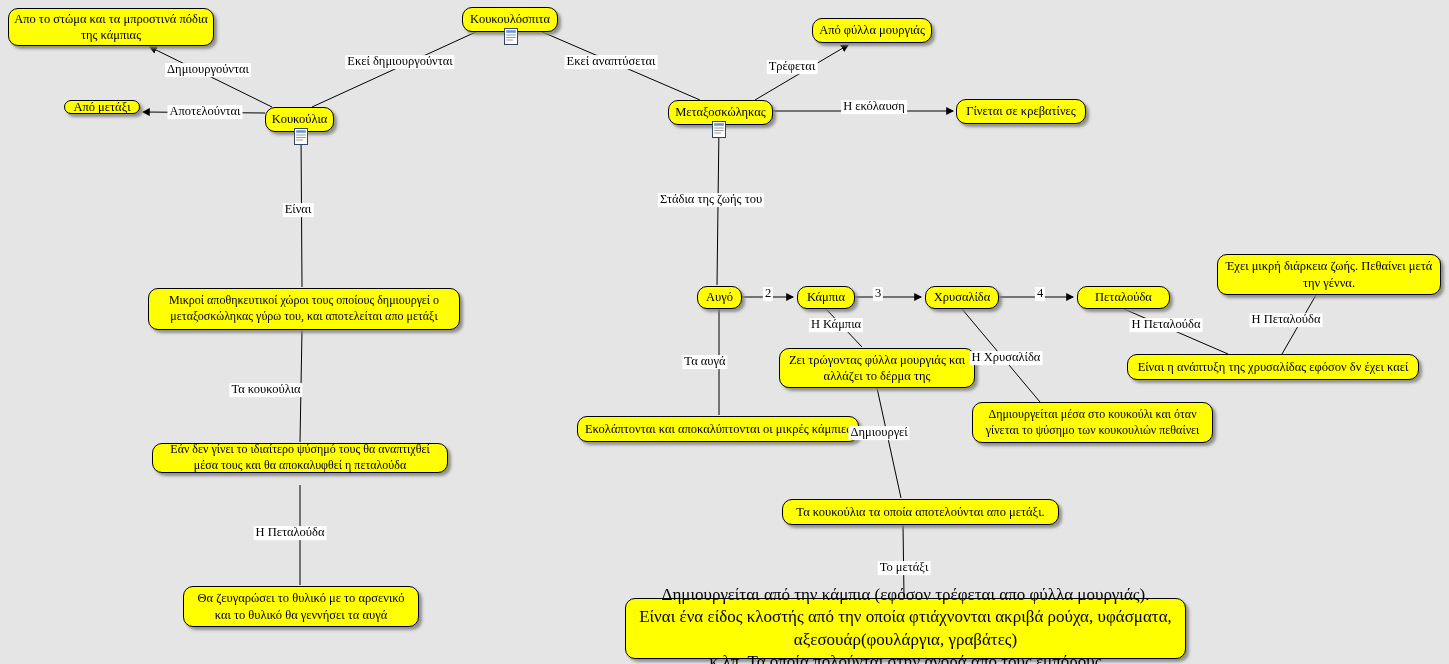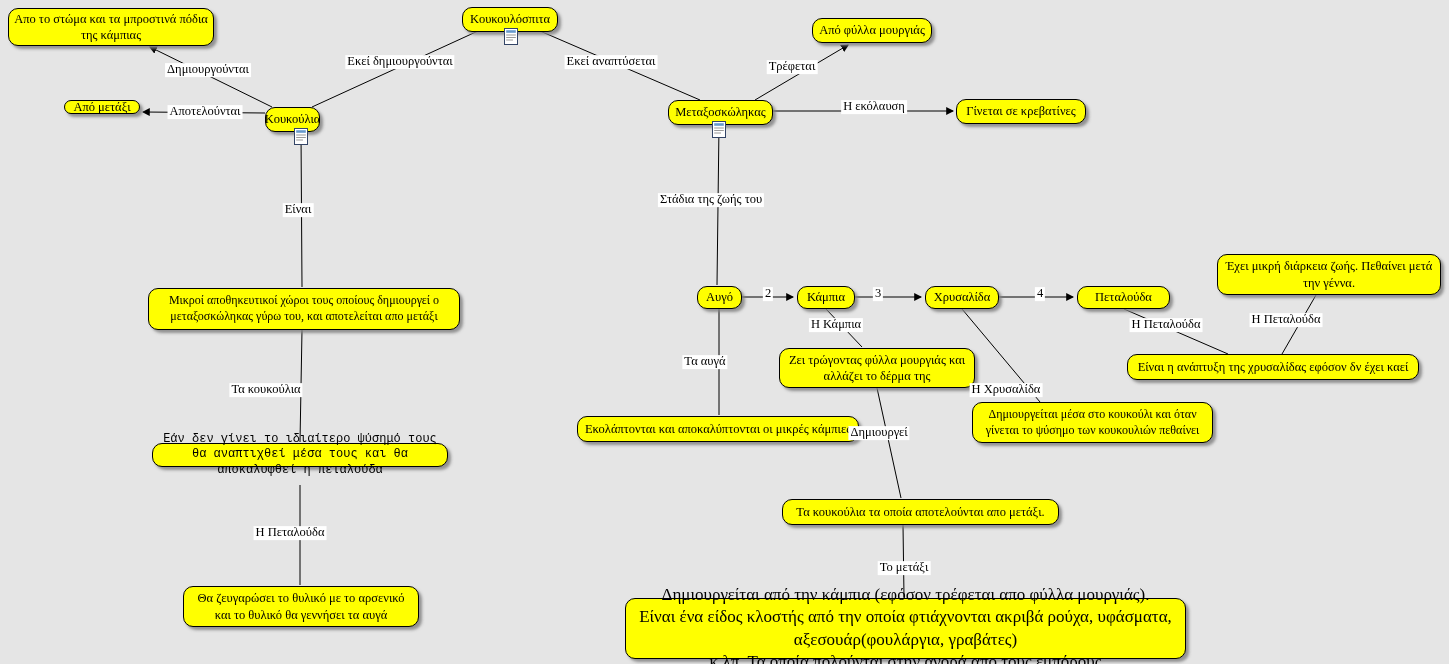--- a/index.html
+++ b/index.html
@@ -73,53 +73,53 @@
       <line x1="1316" y1="295" x2="1282" y2="354" stroke="#000000" stroke-width="1" data-name="edge-line"></line>
       <line x1="877" y1="388" x2="901" y2="498" stroke="#000000" stroke-width="1" data-name="edge-line"></line>
       <line x1="302" y1="330" x2="300" y2="442" stroke="#000000" stroke-width="1" data-name="edge-line"></line>
       <line x1="300" y1="485" x2="300" y2="585" stroke="#000000" stroke-width="1" data-name="edge-line"></line>
       <line x1="903" y1="525" x2="904" y2="597" stroke="#000000" stroke-width="1" data-name="edge-line"></line>
     </svg>
 <div class="node" data-name="node-mouth-legs" style="left: 8px; top: 8px; width: 206px; height: 38px;">Απο το στώμα και τα μπροστινά πόδια της κάμπιας</div>
     <div class="node" data-name="node-koukoulospita" style="left: 462px; top: 7px; width: 96px; height: 25px;">Κουκουλόσπιτα</div>
     <div class="node" data-name="node-fylla-mourgias" style="left: 812px; top: 18px; width: 120px; height: 25px;">Από φύλλα μουργιάς</div>
     <div class="node" data-name="node-apo-metaxi" style="left: 64px; top: 100px; width: 76px; height: 14px;">Από μετάξι</div>
-    <div class="node" data-name="node-koukoulia" style="left: 265px; top: 107px; width: 55px; height: 25px;">Κουκούλια</div>
+    <div class="node" data-name="node-koukoulia" style="left: 265px; top: 107px; width: 69px; height: 25px;">Κουκούλια</div>
     <div class="node" data-name="node-metaxoskolikas" style="left: 668px; top: 100px; width: 105px; height: 25px;">Μεταξοσκώληκας</div>
     <div class="node" data-name="node-krevatines" style="left: 956px; top: 99px; width: 130px; height: 25px;">Γίνεται σε κρεβατίνες</div>
     <div class="node" data-name="node-storage-spaces" style="left: 148px; top: 288px; width: 312px; height: 42px;">Μικροί αποθηκευτικοί χώροι τους οποίους δημιουργεί ο μεταξοσκώληκας γύρω του, και αποτελείται απο μετάξι</div>
     <div class="node" data-name="node-avgo" style="left: 697px; top: 286px; width: 45px; height: 23px;">Αυγό</div>
     <div class="node" data-name="node-kampia" style="left: 797px; top: 286px; width: 58px; height: 23px;">Κάμπια</div>
     <div class="node" data-name="node-chrysalida" style="left: 925px; top: 286px; width: 74px; height: 23px;">Χρυσαλίδα</div>
     <div class="node" data-name="node-petalouda" style="left: 1077px; top: 286px; width: 93px; height: 23px;">Πεταλούδα</div>
     <div class="node" data-name="node-short-life" style="left: 1217px; top: 254px; width: 224px; height: 41px;">Έχει μικρή διάρκεια ζωής. Πεθαίνει μετά την γέννα.</div>
     <div class="node" data-name="node-eats-leaves" style="left: 779px; top: 348px; width: 196px; height: 40px;">Ζει τρώγοντας φύλλα μουργιάς και αλλάζει το δέρμα της</div>
     <div class="node" data-name="node-chrysalis-growth" style="left: 1127px; top: 354px; width: 292px; height: 26px;">Είναι η ανάπτυξη της χρυσαλίδας εφόσον δν έχει καεί</div>
     <div class="node" data-name="node-hatch" style="left: 577px; top: 416px; width: 282px; height: 26px;">Εκολάπτονται και αποκαλύπτονται οι μικρές κάμπιες</div>
     <div class="node" data-name="node-created-in-cocoon" style="left: 972px; top: 402px; width: 241px; height: 41px;">Δημιουργείται μέσα στο κουκούλι και όταν γίνεται το ψύσημο των κουκουλιών πεθαίνει</div>
-    <div class="node" data-name="node-if-not-baked" style="left: 152px; top: 443px; width: 296px; height: 24px; font-family: Liberation Mono, monospace;">Εάν δεν γίνει το ιδιαίτερο ψύσημό τους θα αναπτιχθεί μέσα τους και θα αποκαλυφθεί η πεταλούδα</div>
+    <div class="node" data-name="node-if-not-baked" style="left: 152px; top: 443px; width: 296px; height: 30px;">Εάν δεν γίνει το ιδιαίτερο ψύσημό τους θα αναπτιχθεί μέσα τους και θα αποκαλυφθεί η πεταλούδα</div>
     <div class="node" data-name="node-cocoons-of-silk" style="left: 782px; top: 499px; width: 277px; height: 26px;">Τα κουκούλια τα οποία αποτελούνται απο μετάξι.</div>
     <div class="node" data-name="node-mating" style="left: 183px; top: 586px; width: 236px; height: 41px;">Θα ζευγαρώσει το θυλικό με το αρσενικό και το θυλικό θα γεννήσει τα αυγά</div>
     <div class="node" data-name="node-silk-description" style="left: 625px; top: 598px; width: 561px; height: 61px;">Δημιουργείται από την κάμπια (εφόσον τρέφεται απο φύλλα μουργιάς).
 Είναι ένα είδος κλοστής από την οποία φτιάχνονται ακριβά ρούχα, υφάσματα, αξεσουάρ(φουλάργια, γραβάτες)
 κ.λπ. Τα οποία πολούνται στην αγορά απο τους εμπόρους</div>
     <div class="link-label" data-name="link-label" style="left: 208px; top: 70px;">Δημιουργούνται</div>
     <div class="link-label" data-name="link-label" style="left: 400px; top: 62px;">Εκεί δημιουργούνται</div>
     <div class="link-label" data-name="link-label" style="left: 611px; top: 62px;">Εκεί αναπτύσεται</div>
     <div class="link-label" data-name="link-label" style="left: 792px; top: 67px;">Τρέφεται</div>
     <div class="link-label" data-name="link-label" style="left: 205px; top: 112px;">Αποτελούνται</div>
     <div class="link-label" data-name="link-label" style="left: 874px; top: 107px;">Η εκόλαυση</div>
     <div class="link-label" data-name="link-label" style="left: 298px; top: 210px;">Είναι</div>
     <div class="link-label" data-name="link-label" style="left: 711px; top: 200px;">Στάδια της ζωής του</div>
     <div class="link-label" data-name="link-label" style="left: 768px; top: 294px;">2</div>
     <div class="link-label" data-name="link-label" style="left: 878px; top: 294px;">3</div>
     <div class="link-label" data-name="link-label" style="left: 1040px; top: 294px;">4</div>
     <div class="link-label" data-name="link-label" style="left: 705px; top: 362px;">Τα αυγά</div>
     <div class="link-label" data-name="link-label" style="left: 836px; top: 325px;">Η Κάμπια</div>
-    <div class="link-label" data-name="link-label" style="left: 1006px; top: 358px; margin-top: 32px;">Η Χρυσαλίδα</div>
+    <div class="link-label" data-name="link-label" style="left: 1006px; top: 358px;">Η Χρυσαλίδα</div>
     <div class="link-label" data-name="link-label" style="left: 1166px; top: 325px;">Η Πεταλούδα</div>
     <div class="link-label" data-name="link-label" style="left: 1286px; top: 320px;">Η Πεταλούδα</div>
     <div class="link-label" data-name="link-label" style="left: 879px; top: 433px;">Δημιουργεί</div>
     <div class="link-label" data-name="link-label" style="left: 266px; top: 390px;">Τα κουκούλια</div>
     <div class="link-label" data-name="link-label" style="left: 290px; top: 533px;">Η Πεταλούδα</div>
     <div class="link-label" data-name="link-label" style="left: 904px; top: 568px;">Το μετάξι</div>
     <div class="res-icon" data-name="resource-document-icon" style="left: 504px; top: 28px;">
       <svg viewBox="0 0 14 17" xmlns="http://www.w3.org/2000/svg">
         <rect x="0.5" y="0.5" width="13" height="16" fill="#ffffff" stroke="#334466" stroke-width="1"></rect>
         <rect x="2.2" y="2.2" width="9.6" height="2.6" fill="#6699cc"></rect>

